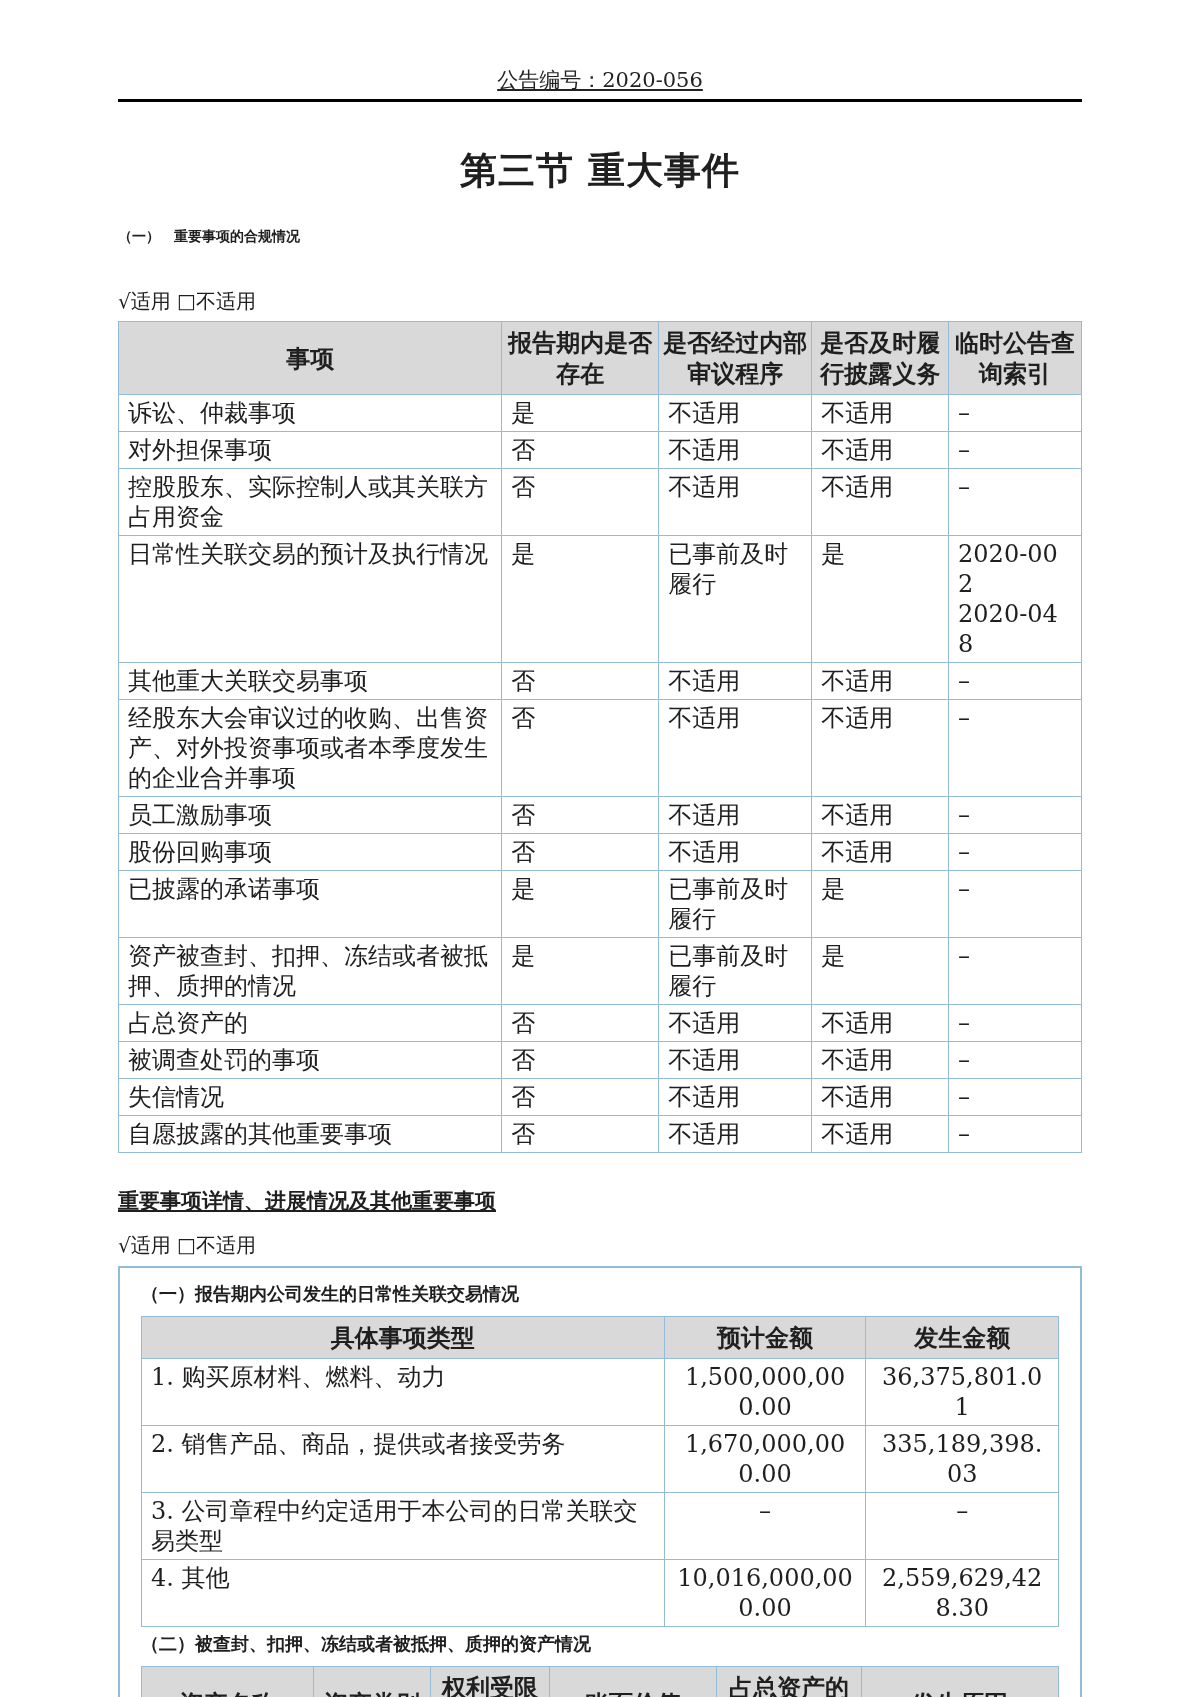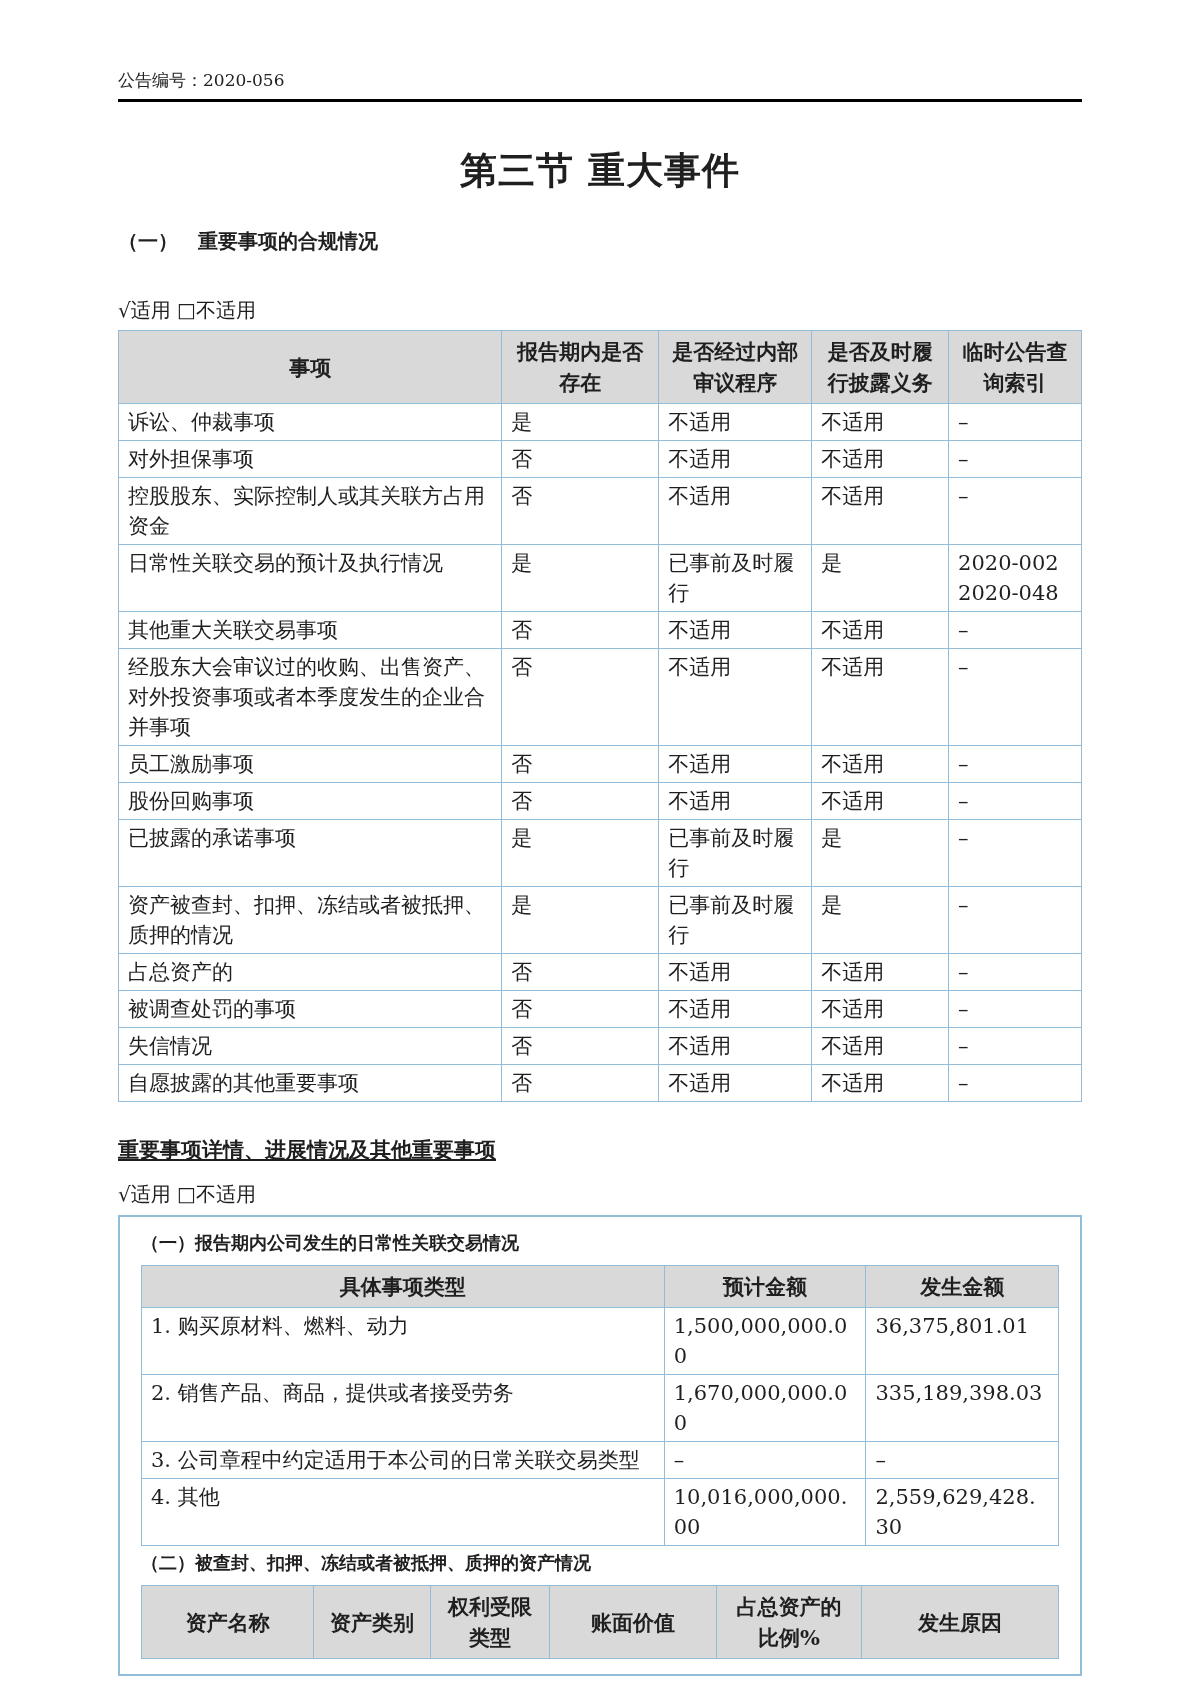--- a/index.html
+++ b/index.html
@@ -5,51 +5,51 @@
   html,body{margin:0;padding:0;background:#e8e8e8;}
   .page{
     position:relative;
     width:1200px;height:1697px;
     margin:0 auto;background:#ffffff;
     font-family:"DejaVu Serif","Liberation Serif",serif;
     color:#1f1f1f;overflow:hidden;
   }
   .content{padding:70px 118px 0 118px;}
 
-  .doc-header{text-align:left;font-size:17px;line-height:20px;color:#222;}
+  .doc-header{text-align:center;font-size:21px;line-height:20px;color:#222;text-decoration:underline;}
   .header-rule{height:3px;background:#000;margin-top:9px;}
 
   .doc-title{
     text-align:center;font-size:37px;font-weight:bold;
     font-family:"DejaVu Sans","Liberation Sans",sans-serif;
     margin:44px 0 12px 0;letter-spacing:1px;
   }
 
   .sec-heading{
-    font-size:20px;font-weight:bold;
+    font-size:14px;font-weight:bold;
     font-family:"DejaVu Sans","Liberation Sans",sans-serif;
     margin:32px 0 0 0;
   }
   .applicability{font-size:20px;margin-top:42px;line-height:26px;}
   .applicability.tight{margin-top:7px;}
 
-  table.tbl{width:100%;border-collapse:collapse;font-size:21px;table-layout:fixed;margin-top:7px;}
+  table.tbl{width:100%;border-collapse:collapse;font-size:24px;table-layout:fixed;margin-top:7px;}
   table.tbl th,table.tbl td{
     border:1px solid #93bcd9;
     padding:3px 9px;line-height:30px;
     white-space:pre-line;vertical-align:top;text-align:left;
     word-break:break-all;overflow:hidden;
   }
   table.tbl th{
     background:#d9d9d9;font-weight:bold;text-align:center;
     padding:5px 2px;line-height:31px;vertical-align:middle;
   }
 
   
-  .tbl-related td:nth-child(2),.tbl-related td:nth-child(3){text-align:left;}
+  .tbl-related td:nth-child(2),.tbl-related td:nth-child(3){text-align:center;}
 
   .detail-heading{font-size:21px;font-weight:bold;margin-top:34px;
     font-family:"DejaVu Sans","Liberation Sans",sans-serif;text-decoration:underline;}
   .detail-box{border:2px solid #93bcd9;margin-top:8px;padding:9px 21px 15px 21px;}
   .sub-title{font-size:18px;line-height:30px;margin:2px 0 0 0;font-weight:bold;}
   .sub-title.second{}
 </style>
 </head>
 <body>
 

